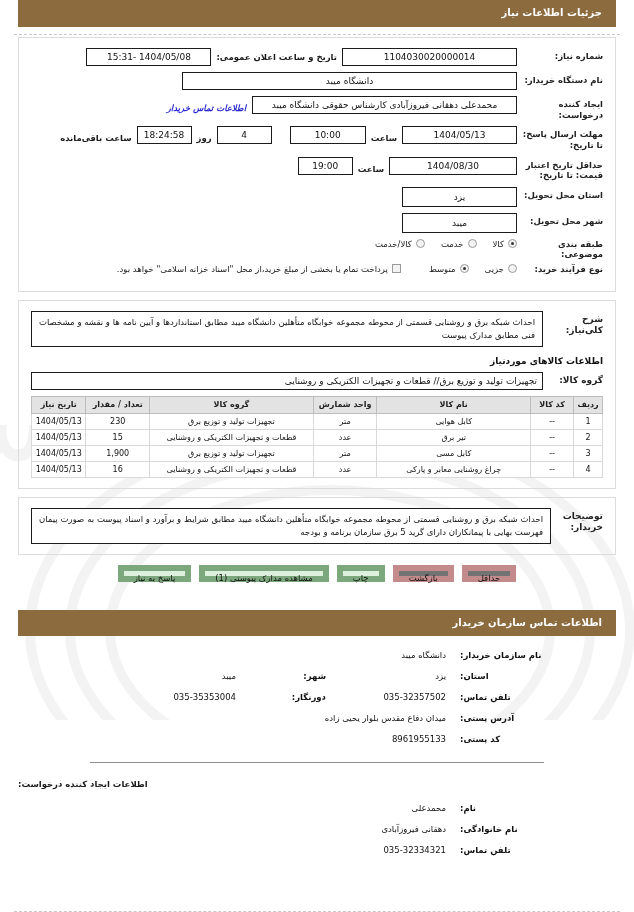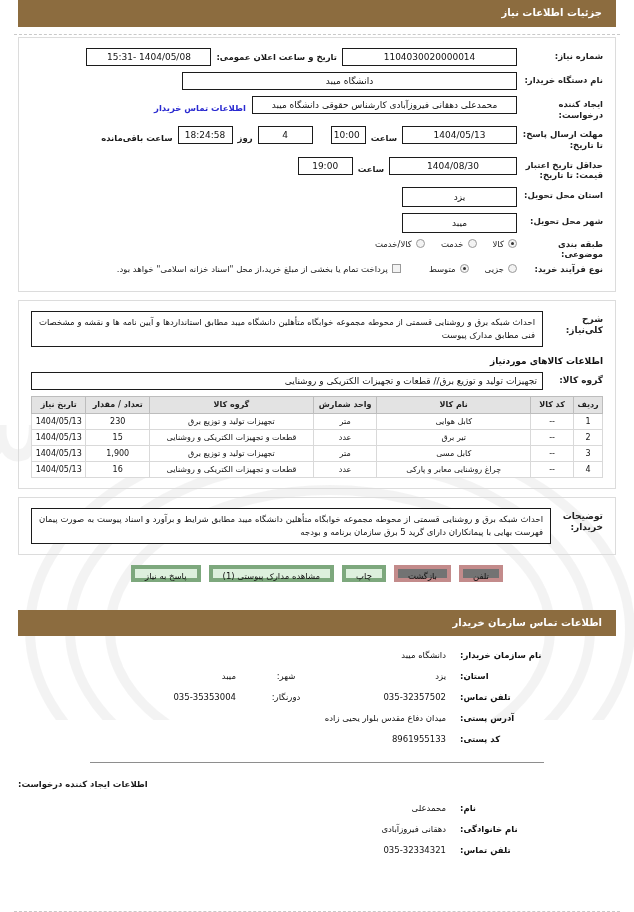--- a/index.html
+++ b/index.html
@@ -96,20 +96,21 @@
   }
   .link {
     color: #2a2ad0;
     font-size: 8.5px;
     font-weight: bold;
     text-decoration: none;
     align-self: center;
     white-space: nowrap;
     padding: 0 6px;
     cursor: pointer;
+    font-style: italic;
   }
 
   .radio {
     display: inline-block;
     width: 9px; height: 9px;
     border: 1px solid #9a9a9a;
     border-radius: 50%;
     background: #f3f3f3;
     vertical-align: -1px;
     position: relative;
@@ -177,21 +178,21 @@
   .btnrow {
     position: relative;
     z-index: 2;
     margin: 10px 18px 0 18px;
     display: flex;
     flex-direction: row;
     justify-content: center;
     gap: 8px;
   }
   .btn {
-    border: 4px solid #22c55e;
+    border: 6px solid #22c55e;
     height: 17px;
     line-height: 15px;
     font-size: 8.5px;
     padding: 0 10px;
     text-align: center;
     cursor: pointer;
     color: #111;
     white-space: nowrap;
   }
   .btn.green { background: #ddf0dd; border-color: #7da87d; }
@@ -230,22 +231,22 @@
     color: #111;
     padding-left: 14px;
   }
   .cv {
     flex: 0 0 180px;
     text-align: right;
     color: #111;
   }
   .ck2 {
     flex: 0 0 90px;
-    text-align: center;
-    font-weight: normal;
+    text-align: right;
+    font-weight: bold;
     color: #111;
     padding-left: 10px;
   }
   .cv2 {
     flex: 0 0 120px;
     text-align: right;
     color: #111;
   }
   .hr {
     margin: 18px 90px 0 90px;
@@ -296,21 +297,21 @@
     <div class="row">
       <div class="lbl">ایجاد کننده درخواست:</div>
       <div class="fld" style="width:265px">محمدعلی دهقانی فیروزآبادی کارشناس حقوقی دانشگاه میبد</div>
       <a class="link">اطلاعات تماس خریدار</a>
     </div>
 
     <div class="row">
       <div class="lbl">مهلت ارسال پاسخ: تا تاریخ:</div>
       <div class="fld" style="width:115px">1404/05/13</div>
       <div class="inline-lbl">ساعت</div>
-      <div class="fld" style="width:35px">10:00</div>
+      <div class="fld" style="width:76px">10:00</div>
       <div class="fld" style="width:55px;margin-right:18px">4</div>
       <div class="inline-lbl">روز</div>
       <div class="fld" style="width:55px">18:24:58</div>
       <div class="inline-lbl">ساعت باقی‌مانده</div>
     </div>
 
     <div class="row">
       <div class="lbl">حداقل تاریخ اعتبار قیمت: تا تاریخ:</div>
       <div class="fld" style="width:128px">1404/08/30</div>
       <div class="inline-lbl">ساعت</div>
@@ -413,21 +414,21 @@
   </div>
 
   <div class="panel" style="margin-top:8px">
     <div class="row" style="margin-bottom:0">
       <div class="lbl" style="font-size:9px;flex:0 0 52px">توضیحات خریدار:</div>
       <div class="desc-box" style="flex:1 1 auto">احداث شبکه برق و روشنایی قسمتی از محوطه مجموعه خوابگاه متأهلین دانشگاه میبد مطابق شرایط و برآورد و اسناد پیوست به صورت پیمان فهرست بهایی با پیمانکاران دارای گرید 5 برق سازمان برنامه و بودجه</div>
     </div>
   </div>
 
   <div class="btnrow">
-      <div class="btn red">تلفن</div>
+      <div class="btn red">حداقل</div>
       <div class="btn red">بازگشت</div>
       <div class="btn green">چاپ</div>
       <div class="btn green">مشاهده مدارک پیوستی (1)</div>
       <div class="btn green">پاسخ به نیاز</div>
     </div>
 
   <div class="contact-head">اطلاعات تماس سازمان خریدار</div>
 
   <div class="contact-body">
     <div class="crow">

